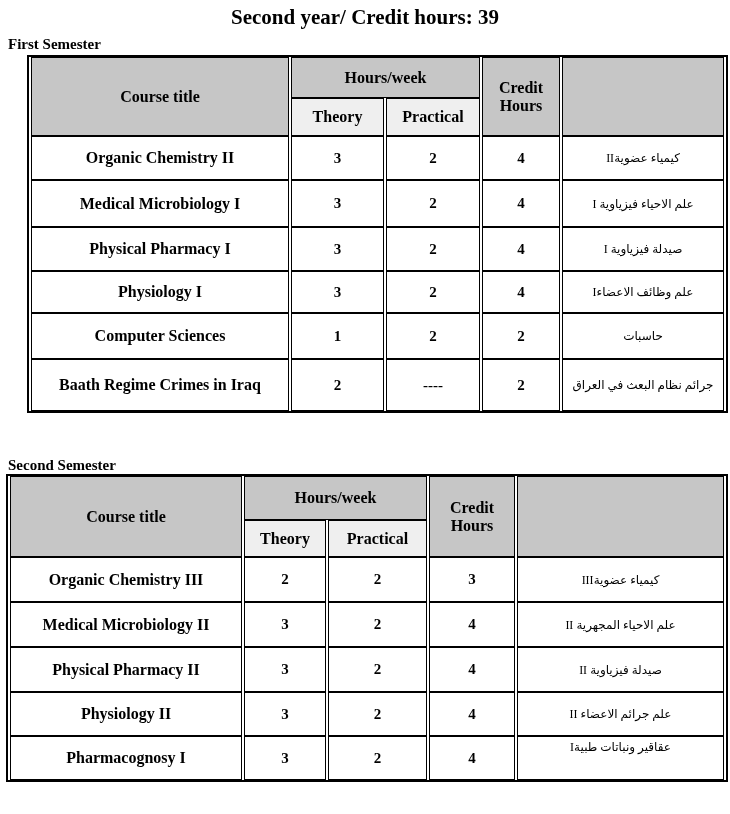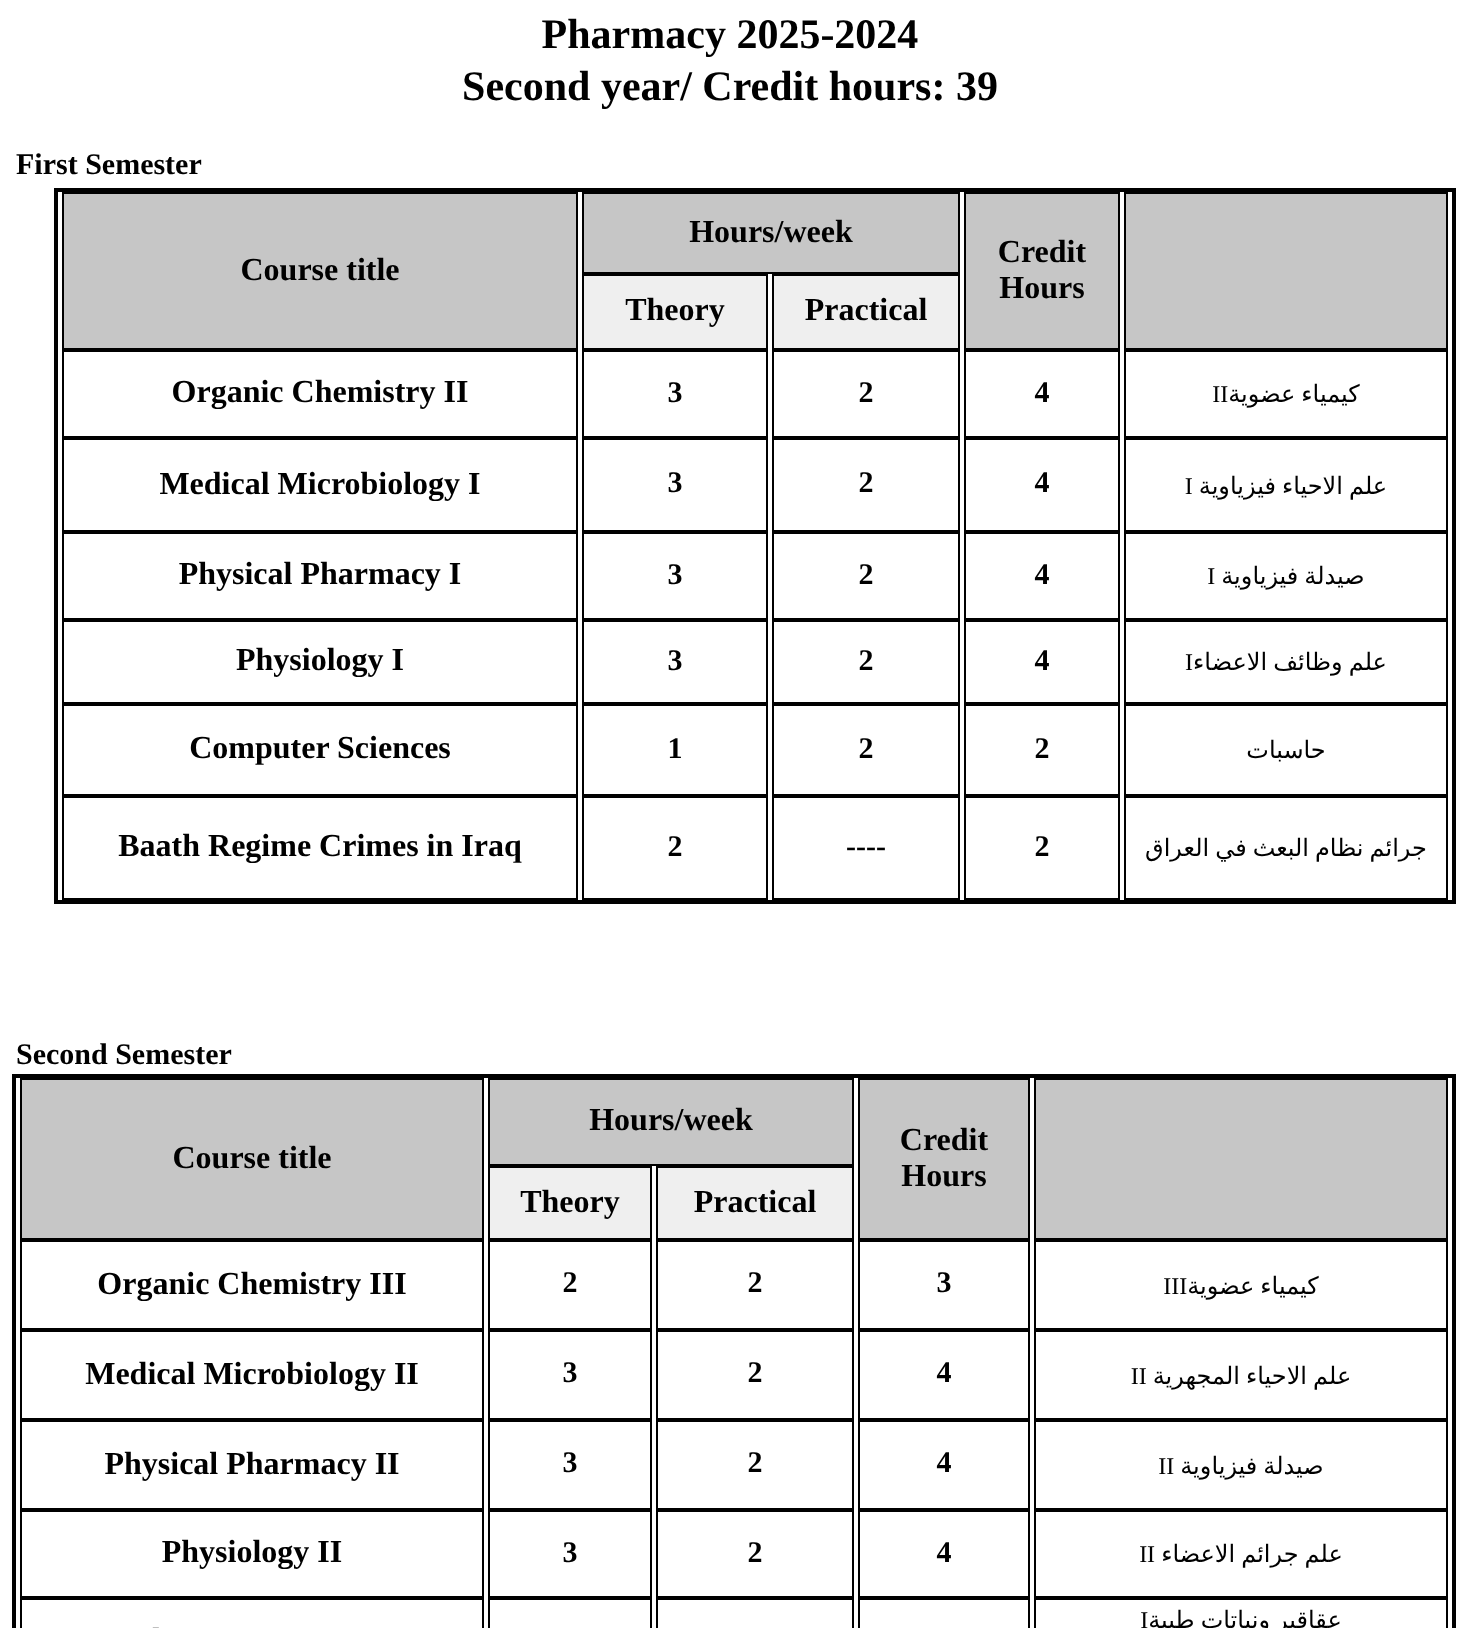--- a/index.html
+++ b/index.html
@@ -18,22 +18,22 @@
     font-size: 21px;
     line-height: 26px;
     margin-top: 4px;
   }
   .section-label {
     font-weight: bold;
     font-size: 15px;
     line-height: 17px;
     margin-left: 8px;
   }
-  .label-1 { margin-top: 19px; margin-bottom: 2px; }
-  .label-2 { margin-top: 68px; margin-bottom: 0; }
+  .label-1 { margin-top: 6px; margin-bottom: 2px; }
+  .label-2 { margin-top: 44px; margin-bottom: 0; }
 
   table.sem {
     border-collapse: separate;
     border-spacing: 2px 0;
     table-layout: fixed;
     background: #ffffff;
     border: 2px solid var(--border-c, #000);
   }
   table.t1 { margin-left: 27px; }
   table.t2 { margin-left: 6px; }
@@ -80,21 +80,20 @@
   .t2 thead tr:nth-child(1) { height: 44px; }
   .t2 thead tr:nth-child(2) { height: 37px; }
   .t2 tbody tr              { height: 45px; }
   .t2 tbody tr:nth-child(4) { height: 44px; padding-left: 36px; }
   .t2 tbody tr:nth-child(5) { height: 44px; }
 </style>
 </head>
 <body>
 
 <div class="doc-title">
-  <div>Pharmacy 2025-2024</div>
   <div>Second year/ Credit hours: 39</div>
 </div>
 
 <div class="section-label label-1">First Semester</div>
 
 <table class="sem t1">
   <colgroup>
     <col style="width:258px">
       <col style="width:93px">
       <col style="width:94px">

